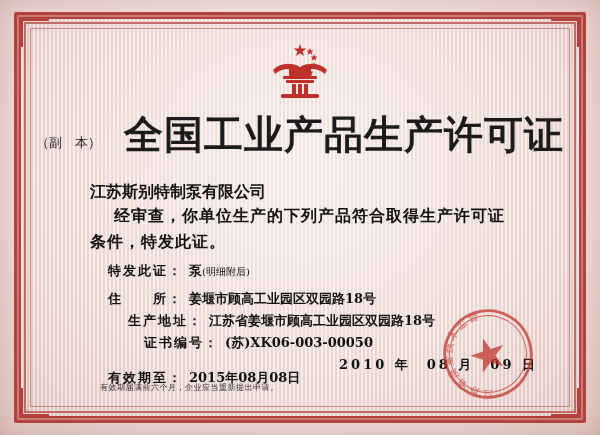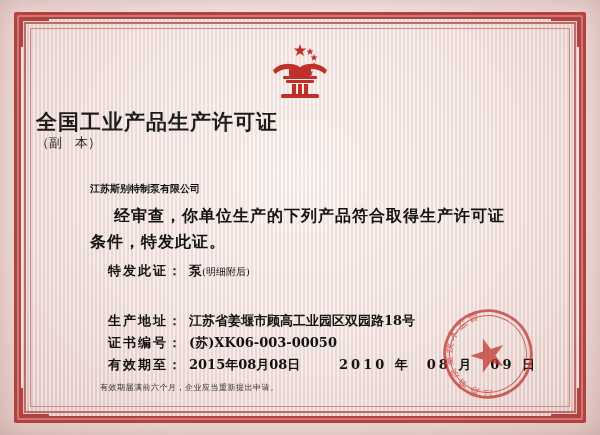--- a/index.html
+++ b/index.html
@@ -92,24 +92,24 @@
     transform: translateX(-50%);
     width: 74px;
     height: 62px;
   }
 
   .title {
     position: absolute;
     top: 74px;
     left: 0;
     right: 0;
-    text-align: left;
-    font-family: "DejaVu Serif", "Liberation Serif", serif;
-    font-weight: bold;
-    font-size: 21px;
+    text-align: right;
+    font-family: "DejaVu Serif", "Liberation Serif", serif;
+    font-weight: bold;
+    font-size: 39px;
     letter-spacing: 1px;
     color: #1b1b1b;
     white-space: nowrap;
   }
   .subtitle {
     position: absolute;
     top: 100px;
     left: 0;
     right: 0;
     text-align: left;
@@ -117,21 +117,21 @@
     font-size: 13px;
     color: #222;
   }
 
   .company {
     position: absolute;
     top: 148px;
     left: 54px;
     font-family: "DejaVu Serif", "Liberation Serif", serif;
     font-weight: bold;
-    font-size: 10px;
+    font-size: 16px;
     color: #111;
     text-align: right;
   }
   .body-line {
     position: absolute;
     left: 54px;
     right: 40px;
     font-family: "DejaVu Serif", "Liberation Serif", serif;
     font-weight: bold;
     font-size: 16px;
@@ -148,23 +148,23 @@
     font-size: 13px;
     color: #111;
     white-space: nowrap;
   }
   .field .lbl { font-weight: bold; letter-spacing: 2px; }
   .field .val { font-weight: bold; margin-left: 6px; }
   .field .small { font-size: 10px; font-weight: normal; text-align: center; }
 
   .f-product { top: 228px; }
   .f-address { top: 256px; }
-  .f-place   { top: 278px; }
-  .f-certno  { top: 300px; }
-  .f-valid   { top: 322px; }
+  .f-place   { top: 278px; margin-left: 20px; }
+  .f-certno  { top: 300px; padding-left: 36px; }
+  .f-valid   { top: 335px; }
 
   .issue-date {
     position: absolute;
     top: 322px;
     right: 26px;
     font-family: "DejaVu Serif", "Liberation Serif", serif;
     font-size: 13px;
     font-weight: bold;
     color: #111;
     letter-spacing: 3px;
@@ -232,20 +232,23 @@
     <div class="subtitle">（副　本）</div>
 
     <div class="company">江苏斯别特制泵有限公司</div>
     <div class="body-line l1">经审查，你单位生产的下列产品符合取得生产许可证</div>
     <div class="body-line l2">条件，特发此证。</div>
 
     <div class="field f-product">
       <span class="lbl">特发此证：</span><span class="val">泵</span><span class="small">(明细附后)</span>
     </div>
 
+    <div class="field f-address">
+      <span class="lbl">住　　所：</span><span class="val">姜堰市顾高工业园区双园路18号</span>
+    </div>
 
     <div class="field f-place">
       <span class="lbl">生产地址：</span><span class="val">江苏省姜堰市顾高工业园区双园路18号</span>
     </div>
 
     <div class="field f-certno">
       <span class="lbl">证书编号：</span><span class="val">(苏)XK06-003-00050</span>
     </div>
 
     <div class="field f-valid">

